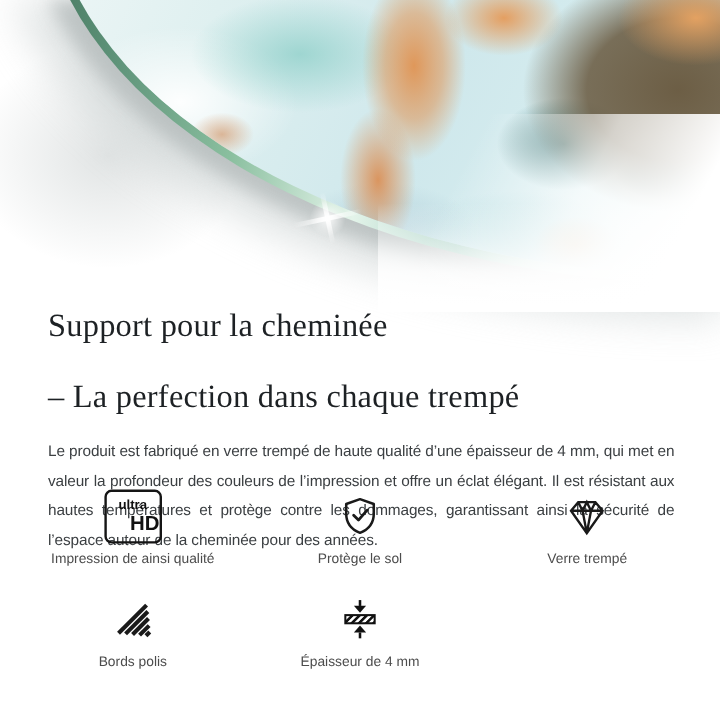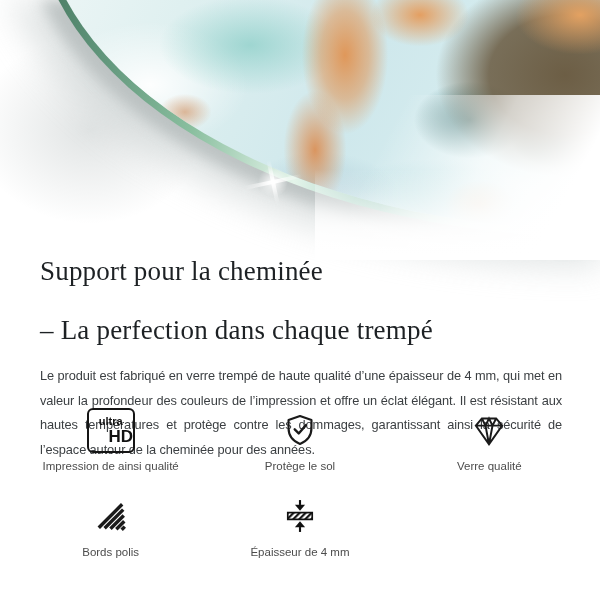--- a/index.html
+++ b/index.html
@@ -125,21 +125,21 @@
     </div>
 
     <div class="cell">
       <div class="islot">
         <svg width="40" height="34" viewBox="0 0 36 31">
           <path class="icon-stroke" stroke-width="1.8" stroke-linejoin="miter" d="M6 11.5 L11.5 5 H24.5 L30 11.5 L18 28.5 Z M6 11.5 H30
                    M11.5 5 L14.8 11.5 L18 5 L21.2 11.5 L24.5 5
                    M14.8 11.5 L18 28.5 M21.2 11.5 L18 28.5"></path>
         </svg>
       </div>
-      <div class="flabel">Verre qualité</div>
+      <div class="flabel">Verre trempé</div>
     </div>
 
     <div class="cell">
       <div class="islot">
         <svg width="34" height="34" viewBox="0 0 32 32">
           <g stroke="#1a1a1a" stroke-width="3.2" stroke-linecap="butt">
             <line x1="4.5" y1="27" x2="26.5" y2="5"></line>
             <line x1="10" y1="27.5" x2="27.5" y2="10"></line>
             <line x1="15.5" y1="28" x2="28" y2="15.5"></line>
             <line x1="21" y1="28.5" x2="28.5" y2="21"></line>

